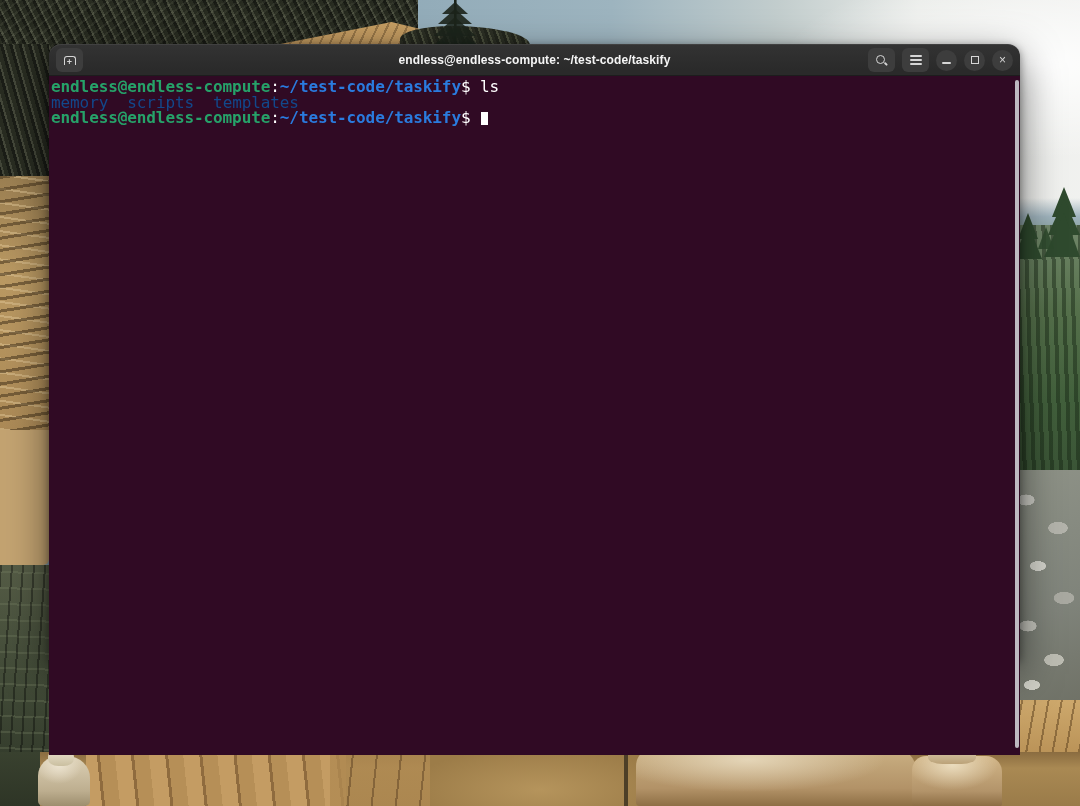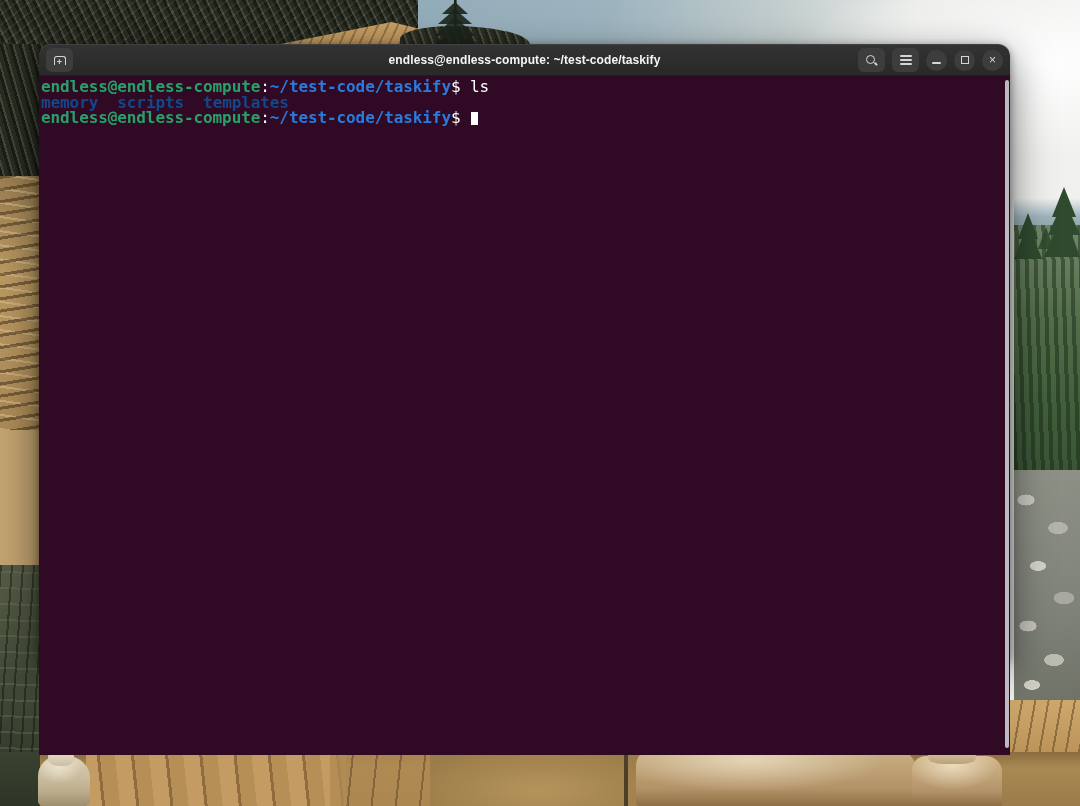--- a/index.html
+++ b/index.html
@@ -98,21 +98,21 @@
   .wp-dark-bl { left:0; top:752px; width:40px; height:54px;
     background:linear-gradient(180deg,#39412f,#2e3526); }
   .wp-post { left:38px; top:756px; width:52px; height:50px; border-radius:40% 44% 10% 10%;
     background:
       radial-gradient(60% 50% at 40% 18%, #ece3d0, rgba(0,0,0,0) 75%),
       linear-gradient(180deg,#ddd1b6,#bdae8f 70%,#9d8e6e); }
   .wp-post-head { left:48px; top:748px; width:26px; height:18px; border-radius:50% 50% 40% 40%;
     background:linear-gradient(180deg,#efe7d4,#cabfa0); }
 
   
-  .term-window { position:absolute; left:39px; top:44px; width:971px; height:616px;
+  .term-window { position:absolute; left:49px; top:44px; width:971px; height:616px;
     border-radius:12px 12px 0 0; box-shadow:0 14px 40px rgba(0,0,0,.55), 0 2px 8px rgba(0,0,0,.4); }
   .headerbar { position:relative; height:32px; border-radius:12px 12px 0 0;
     background:linear-gradient(180deg,#333333,#2a2a2a 85%);
     border-bottom:1px solid #1d1d1d;
     box-shadow:inset 0 1px 0 rgba(255,255,255,.07);
     display:flex; align-items:center; }
   .hb-title { position:absolute; left:0; right:0; text-align:center;
     color:#f5f5f5; font-size:12px; font-weight:700; letter-spacing:.1px; pointer-events:none; }
   .hb-left { position:absolute; left:7px; top:4px; display:flex; gap:6px; }
   .hb-right { position:absolute; right:7px; top:4px; display:flex; gap:7px; align-items:center; }
@@ -137,21 +137,21 @@
   .ic-max { width:8px; height:8px; border:1.4px solid #d6d6d6; }
   .ic-close { font-size:12px; font-weight:400; margin-top:-1px; }
 
   .screen { position:relative; width:100%; height:679px; background:var(--c-bg,#300a24); overflow:hidden; }
   .t-lines { padding:3px 8px 0 2px; font-family:"DejaVu Sans Mono", monospace;
     font-size:16px; line-height:15.6px; letter-spacing:-0.1px; white-space:pre; }
   .t-line { height:15.6px; }
   .seg-user { color:var(--c-green); font-weight:700; }
   .seg-fg   { color:var(--c-fg); }
   .seg-path { color:var(--c-path_blue); font-weight:700; }
-  .seg-dir  { color:var(--c-dir_blue); font-weight:700;margin-top:20px; }
+  .seg-dir  { color:var(--c-dir_blue); font-weight:400;margin-top:20px; }
   .seg-cursor { display:inline-block; width:7px; height:13px; background:var(--c-fg);
     vertical-align:-2px; margin-left:1px; }
   .scrollbar { position:absolute; right:1px; top:4px; bottom:7px; width:4px;
     background:#bdb9c1; border-radius:2px; }
 </style>
 </head>
 <body>
 
 <div class="stage">
 

